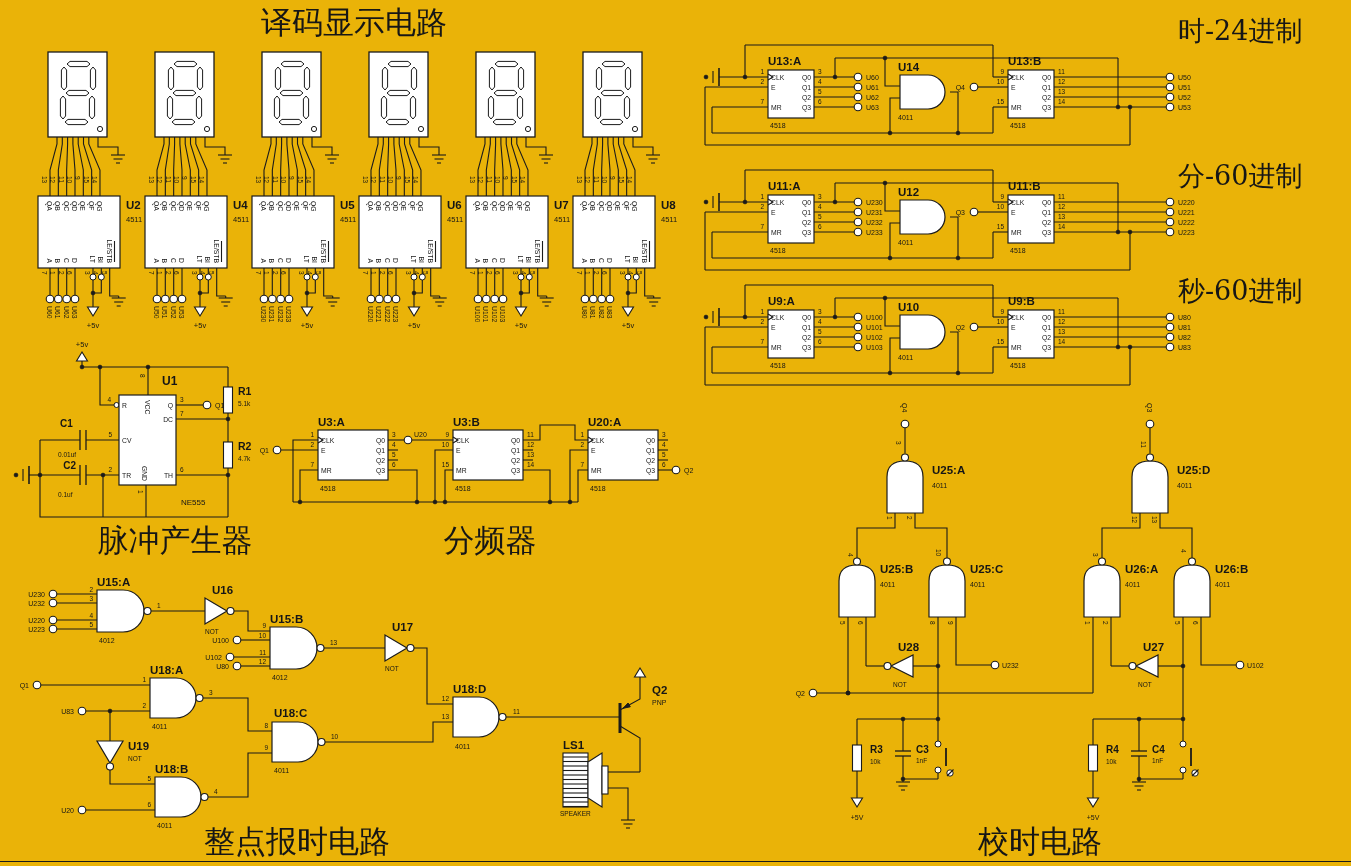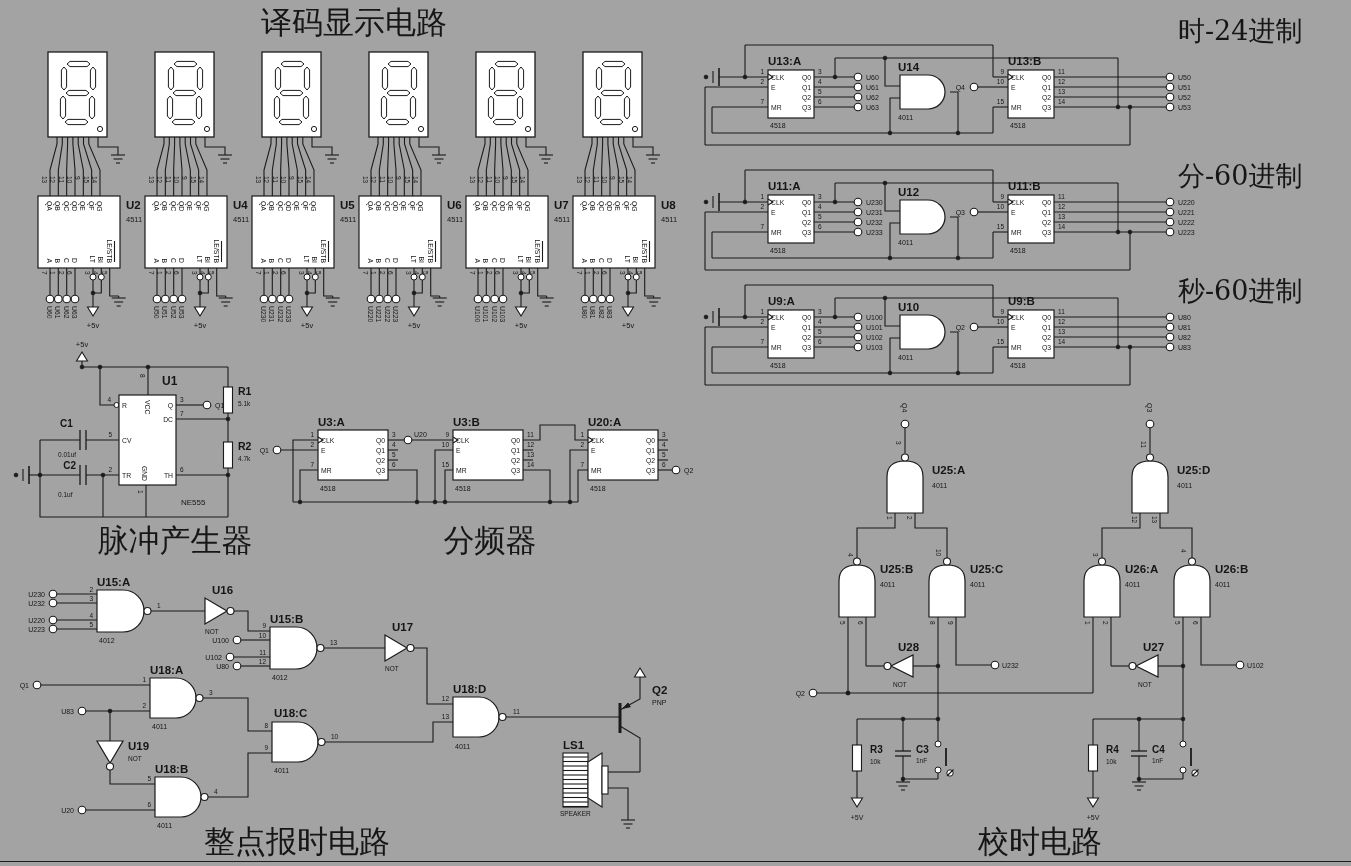--- a/index.html
+++ b/index.html
@@ -1,16 +1,16 @@
 <!DOCTYPE html>
 <html><head>
 <meta charset="utf-8">
 <style>
   html,body{margin:0;padding:0;background:#fff;}
-  #stage{position:relative;width:1351px;height:866px;background:#a3a3a3;overflow:hidden;}
+  #stage{position:relative;width:1351px;height:866px;background:#eab308;overflow:hidden;}
   svg{position:absolute;left:0;top:0;}
   svg text{fill:#161616;stroke:none;font-family:"Liberation Sans",sans-serif;}
   svg .serif{font-family:"DejaVu Serif",serif;font-weight:500;}
   svg path,svg polyline,svg rect,svg circle,svg line,svg polygon{stroke:#1b1b1b;}
 </style>
 </head>
 <body>
 
 <div id="stage">
   <svg id="schematic" width="1351" height="866" viewBox="0 0 1351 866">

